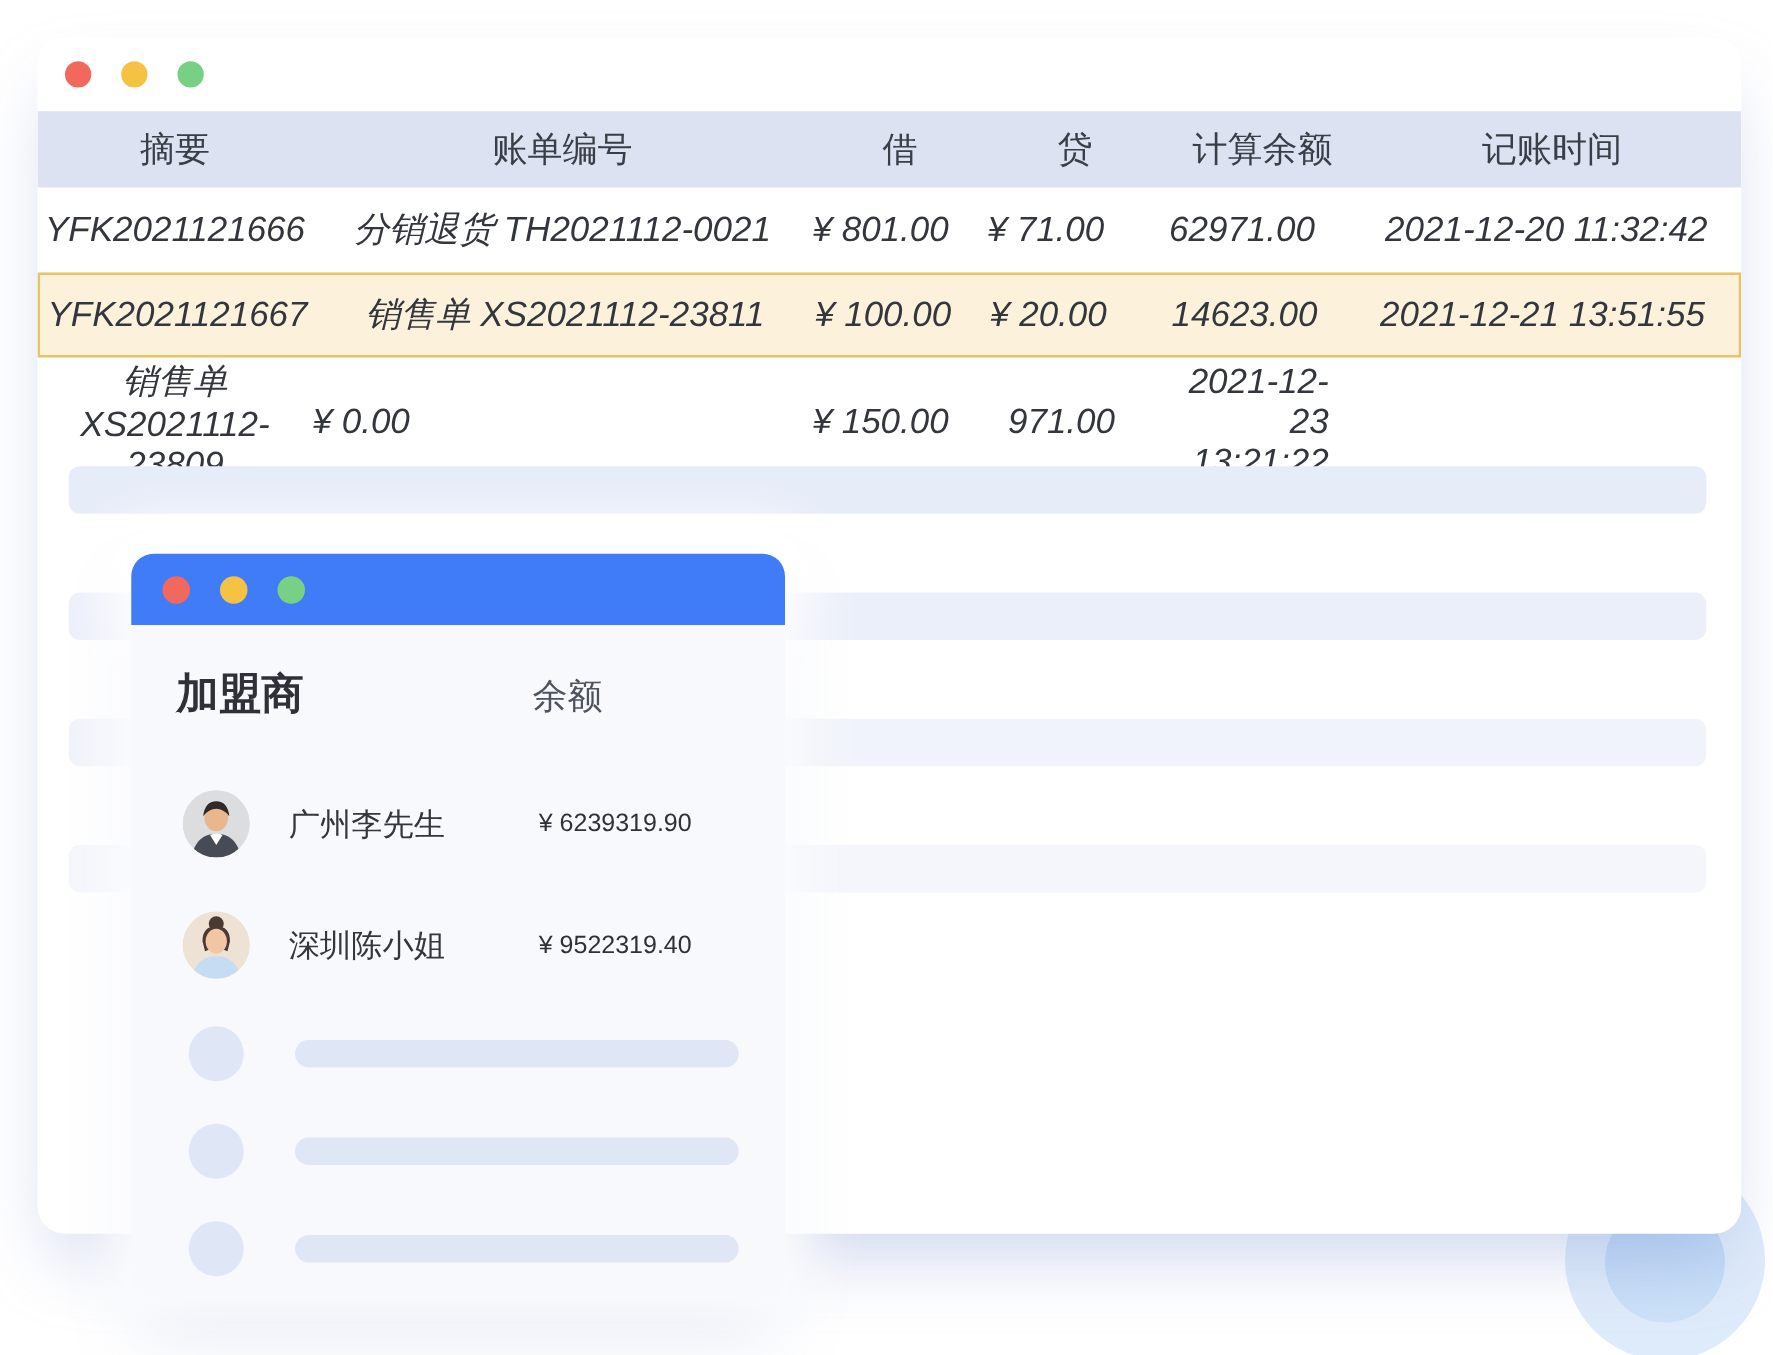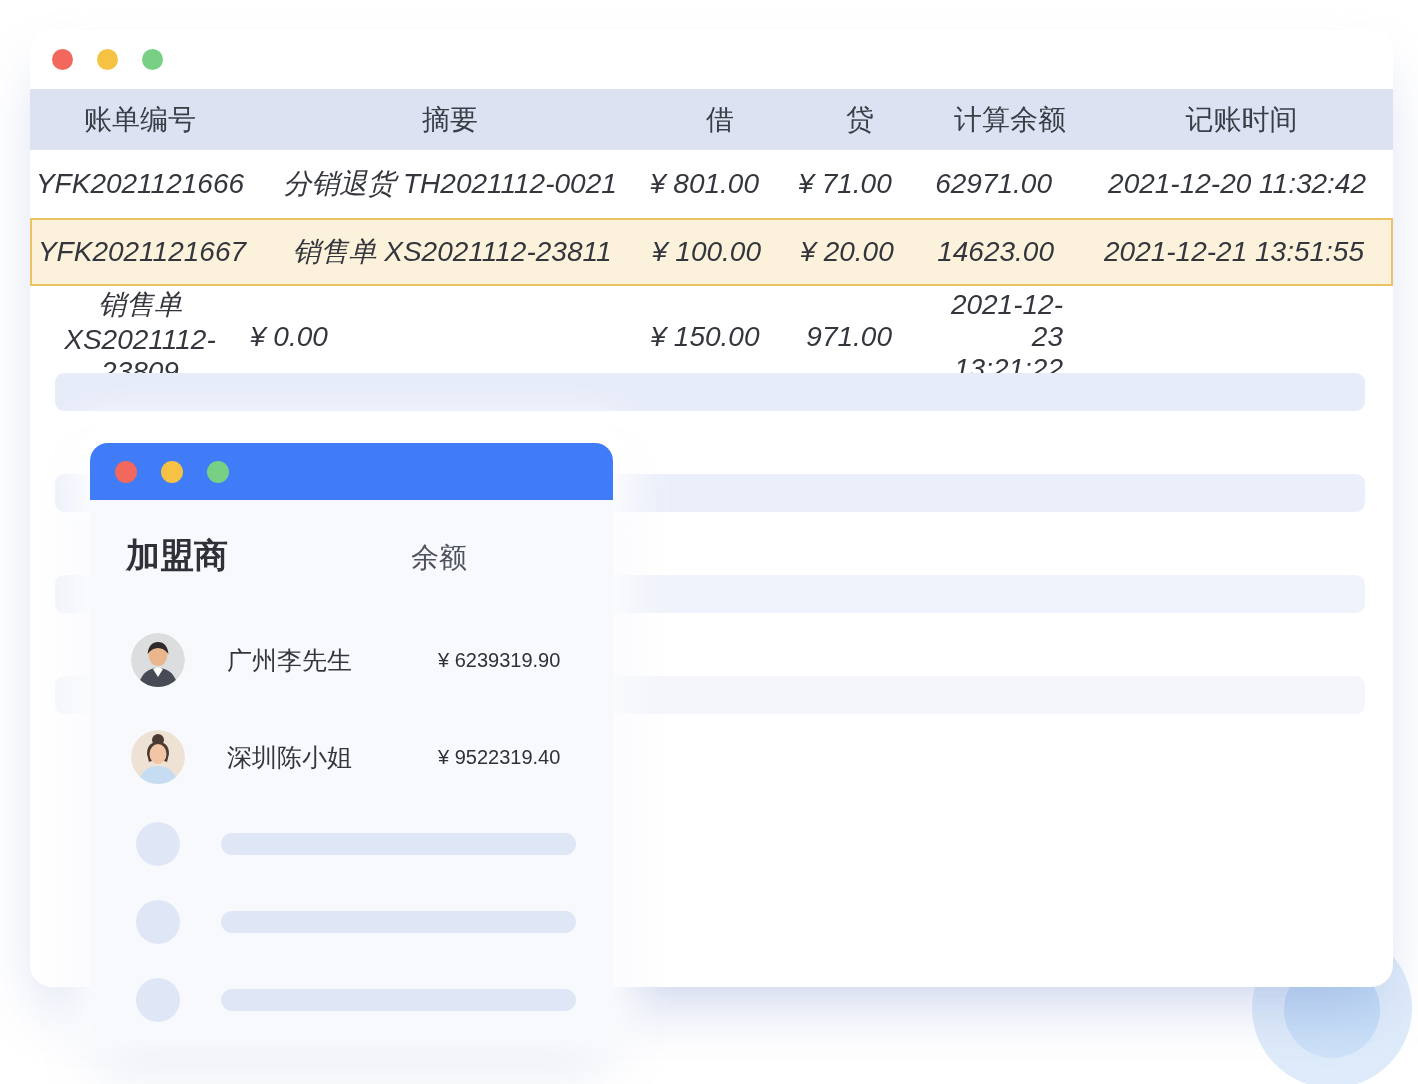--- a/index.html
+++ b/index.html
@@ -23,40 +23,40 @@
 
   .grid-cols{display:grid;grid-template-columns:220px 400px 140px 140px 160px 1fr;}
   .table-header{height:61px;background:var(--table-header-bg);align-items:center;
     font-size:28px;color:#3A3E47;}
   .th{text-align:center;}
   .tr{height:68px;align-items:center;font-size:28px;color:var(--text-dark);box-sizing:border-box;font-style:italic;}
   .tr.highlight{background:var(--highlight-bg);border:2px solid var(--highlight-border);}
   .td.c1{text-align:center;}
   .td.c2{text-align:center;}
   .td.c3{text-align:left;padding-right:28px;}
-  .td.c4{text-align:center;padding-right:30px;}
+  .td.c4{text-align:left;padding-right:30px;}
   .td.c5{text-align:right;padding-right:38px;}
   .td.c6{text-align:right;padding-right:27px;}
 
   .main-skel{position:absolute;left:25px;width:1310px;height:38px;border-radius:9px;
     background:var(--skeleton-blue);}
 
   
-  .card{position:absolute;left:90px;top:443px;width:523px;height:597px;border-radius:18px;
+  .card{position:absolute;left:105px;top:443px;width:523px;height:597px;border-radius:18px;
     background:var(--card-bg);z-index:2;
     box-shadow:0 0 42px 24px rgba(255,255,255,.92),0 28px 52px -12px rgba(139,160,210,.5);}
   .card-titlebar{height:57px;background:var(--accent-blue);border-radius:18px 18px 0 0;
     display:flex;align-items:center;padding-left:25px;gap:24px;}
   .card-titlebar .dot{width:22px;height:22px;}
   .card-head-row{display:grid;grid-template-columns:285px 1fr;padding-left:36px;
     margin-top:38px;align-items:baseline;}
   .franchisee-label{font-size:34px;font-weight:700;color:#2E3138;line-height:34px;}
   .balance-label{font-size:28px;color:#4E535D;}
   .member-row{display:grid;grid-template-columns:85px 200px 1fr;padding-left:41px;align-items:center;}
-  .member-row{margin-top:43px;gap:11px;}
+  .member-row{margin-top:43px;}
   #member-rows .member-row:first-child{margin-top:56px;}
   .avatar{width:54px;height:54px;border-radius:50%;overflow:hidden;display:block;}
   .member-name{font-size:25px;color:#33363D;}
   .member-balance{font-size:20px;color:#2E3138;font-weight:500;}
   .card-skel-row{display:flex;align-items:center;padding-left:46px;gap:41px;margin-top:34px;}
   #card-skeletons .card-skel-row:first-child{margin-top:38px;}
   .skel-circle{width:44px;height:44px;border-radius:50%;background:var(--card-skeleton);}
   .skel-bar{width:355px;height:22px;border-radius:11px;background:var(--card-skeleton);}
 </style>
 </head>
@@ -66,22 +66,22 @@
   <div class="decor-outer"></div>
   <div class="decor-inner"></div>
 
   <div class="main-window">
     <div class="titlebar">
       <span class="dot red"></span>
       <span class="dot yellow"></span>
       <span class="dot green"></span>
     </div>
     <div class="table-header grid-cols" id="bill-header">
+        <div class="th c2">摘要</div>
         <div class="th c1">账单编号</div>
-        <div class="th c2">摘要</div>
         <div class="th c3">借</div>
         <div class="th c4">贷</div>
         <div class="th c5">计算余额</div>
         <div class="th c6">记账时间</div>
       </div>
     <div id="bill-rows">
         <div class="tr grid-cols">
           <div class="td c1">YFK2021121666</div>
           <div class="td c2">分销退货 TH2021112-0021</div>
           <div class="td c3">¥ 801.00</div>

